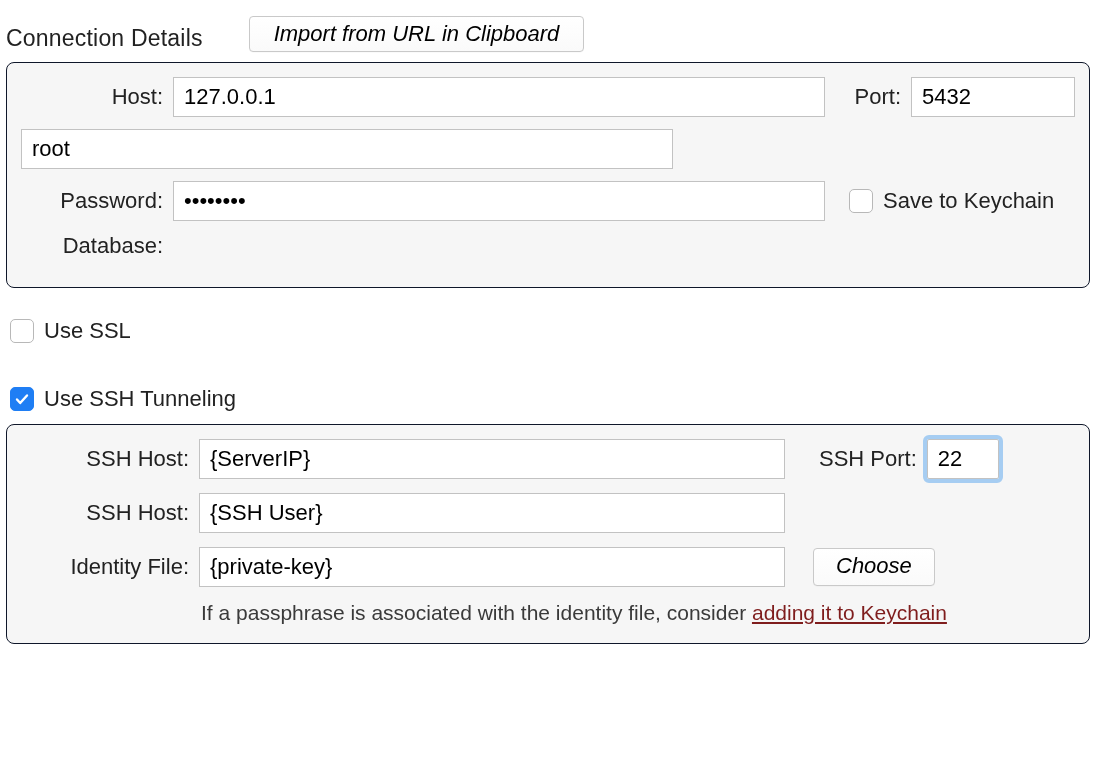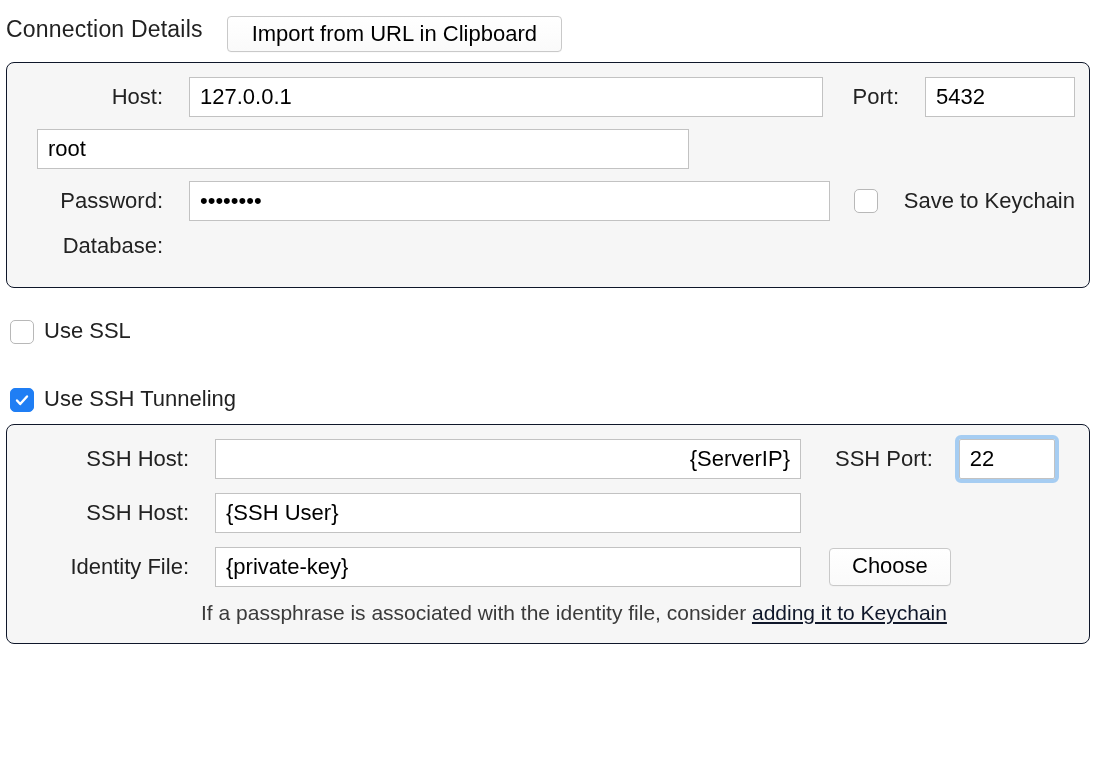--- a/index.html
+++ b/index.html
@@ -11,33 +11,34 @@
     background: #fff;
   }
   .canvas {
     width: 1100px; height: 758px;
     position: relative;
     padding: 4px 10px 0 6px;
   }
 
   
   .header-row {
-    display: flex; align-items: flex-start;
-    gap: 24px;
+    display: flex; align-items: flex-end;
+    gap: 46px;
     padding: 12px 0 10px 0;
   }
   .section-title { font-size: 23px; letter-spacing: .2px; }
   .mac-button {
     font-size: 22px;
     padding: 4px 24px 6px 24px;
     height: 36px;
     background: linear-gradient(#ffffff,#fafafa);
     border: 1px solid #c9c9c9;
     border-radius: 4px;
     box-shadow: 0 .5px 0 rgba(0,0,0,.04);
+    font-style: italic;
   }
   .mac-button.small { padding: 4px 22px 20px 22px; font-size: 22px; height: 38px;}
   
   .group {
     background: #f6f6f6;
     border: 1px solid #0f172a;
     border-radius: 8px;
     padding: 14px 14px 16px 14px;
     margin-bottom: 20px;
   }
@@ -55,35 +56,34 @@
     white-space: nowrap;
   }
   .lbl.ssh { width: 168px; }
 
   input.text {
     font-size: 22px;
     height: 40px;
     padding: 7px 10px;
     border: 1px solid #c2c2c2;
     background: #fff;
-    margin-left: 16px;
   }
   .grow { flex: 1 1 auto; }
 
   .port-lbl { font-size: 22px; margin-left: 20px; }
-  input.port { width: 150px; }
-  input.sshport { width: 96px; }
+  input.port { width: 164px; }
+  input.sshport { width: 72px; }
   .focus-ring {
     outline: 4px solid #a6cdf2;
     border-radius: 2px;
   }
 
   
   .check-row {
-    display: flex; align-items: flex-end;
+    display: flex; align-items: center;
     gap: 10px;
     margin: 34px 0 18px 4px;
   }
 
   .mac-check {
     width: 24px; height: 24px;
     border: 1px solid #b8b8b8;
     border-radius: 5px;
     background: #fff;
     display: inline-flex; align-items: center; justify-content: center;
@@ -91,31 +91,31 @@
   }
   .mac-check.checked {
     background: #1f7ef4;
     border-color: #1f7ef4;
   }
   .mac-check.checked svg { display: block; }
   .mac-check svg { display: none; width: 16px; height: 16px; }
 
   
   .right-inline {
-    display: flex; align-items: center; gap: 26px; margin-left: 14px;
+    display: flex; align-items: center; gap: 10px; margin-left: 14px;
   }
 
   
   .hint {
     margin-left: 180px;
     font-size: 21px;
     color: #3a3a3a;
     margin-top: 6px;
   }
-  .hint a { color: #0f172a; text-decoration: underline; }
+  .hint a { color: #7f1d1d; text-decoration: underline; }
 
   
   .group.conn .row { margin-bottom: 12px; }
   .ssh-section-gap { height: 42px; }
   .host-input { flex:1; }
 
 </style>
 </head>
 <body>
 
@@ -165,21 +165,21 @@
       <svg viewBox="0 0 16 16">
           <path d="M3 8.5 6.2 12 13 4.5" stroke="#fff" stroke-width="2.4" fill="none" stroke-linecap="round" stroke-linejoin="round"></path>
         </svg>
     </span>
     <span>Use SSH Tunneling</span>
   </div>
 
   <div class="group" style="padding-bottom:18px">
     <div class="row">
       <span class="lbl ssh">SSH Host:</span>
-      <input class="text grow" style="max-width: 586px; text-align: right;" type="text" value="{ServerIP}">
+      <input class="text grow" style="max-width: 586px;" type="text" value="{ServerIP}">
       <span class="port-lbl" style="margin-left:24px">SSH Port:</span>
       <input class="text sshport focus-ring" type="text" value="22" style="">
     </div>
     <div class="row">
       <span class="lbl ssh">SSH Host:</span>
       <input class="text grow" style="max-width: 586px;" type="text" value="{SSH User}">
     </div>
     <div class="row">
       <span class="lbl ssh">Identity File:</span>
       <input class="text grow" style="max-width: 586px;" type="text" value="{private-key}">

